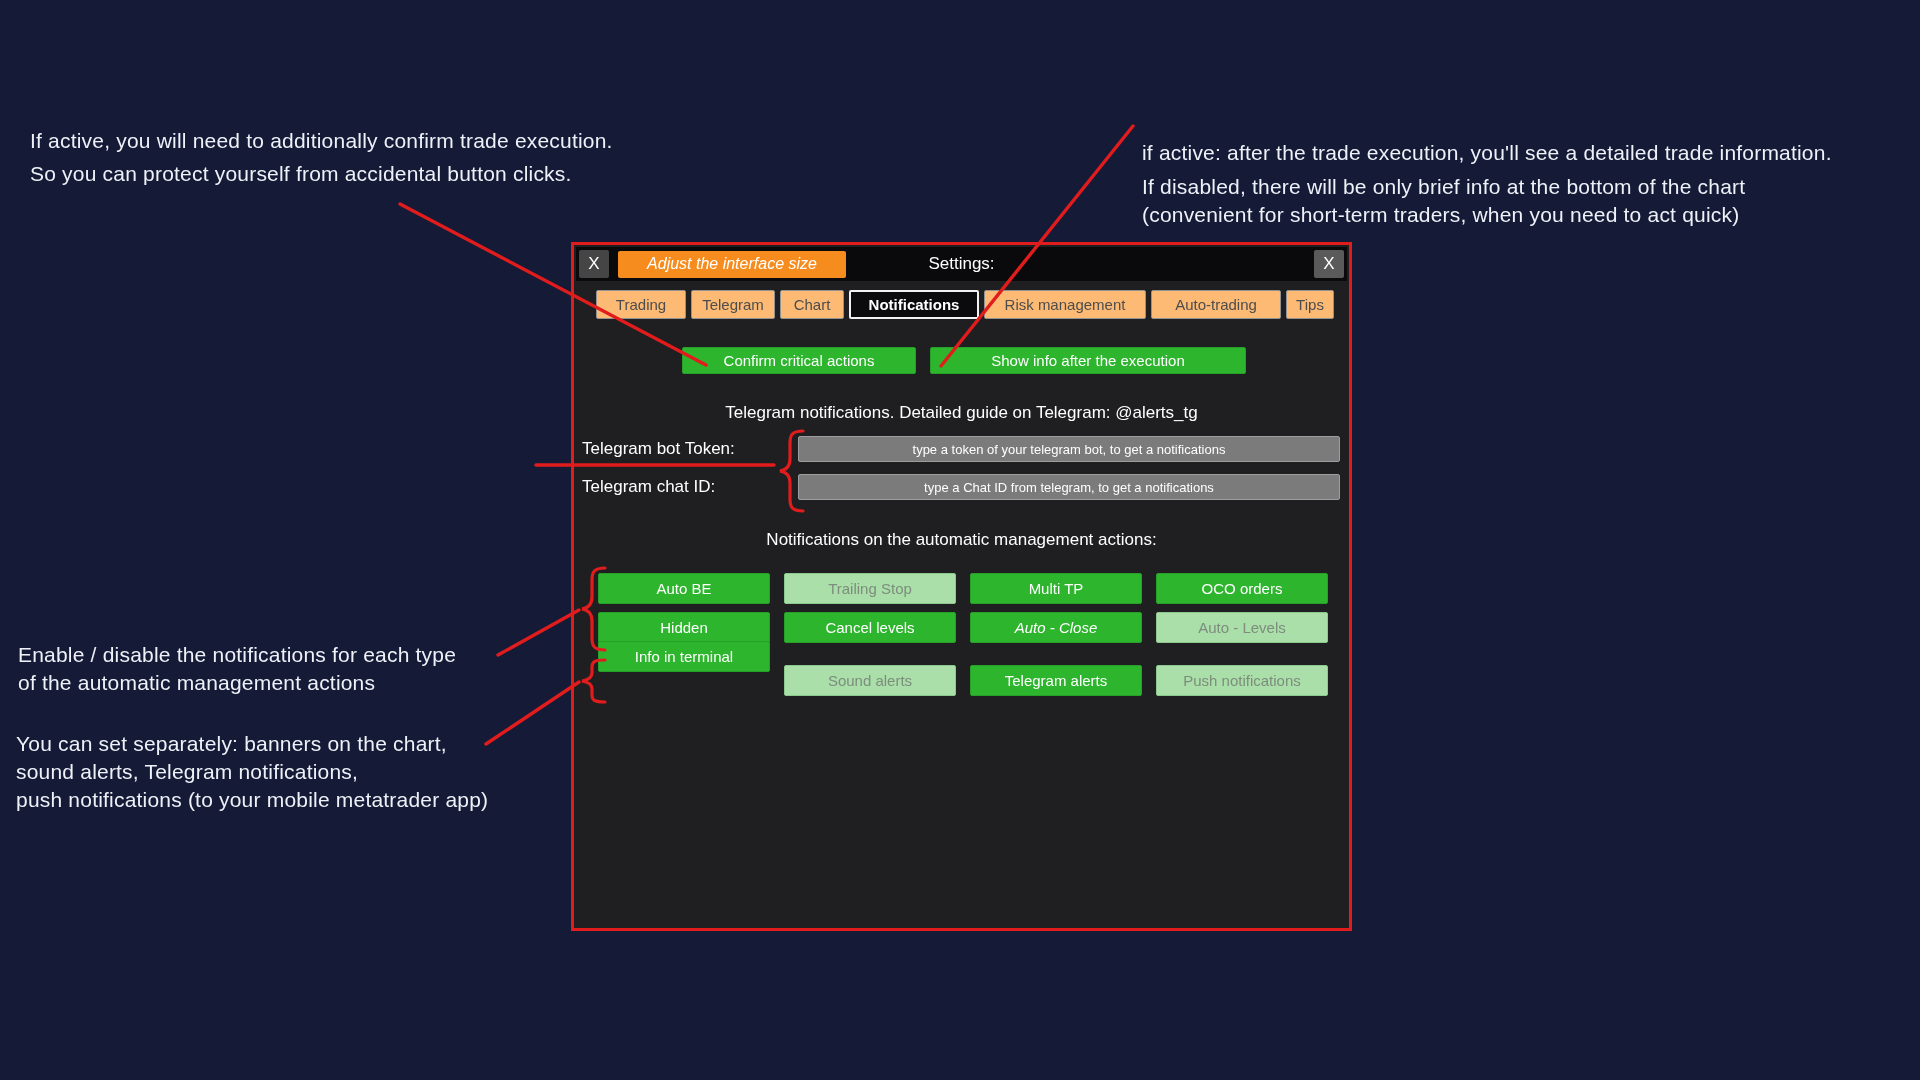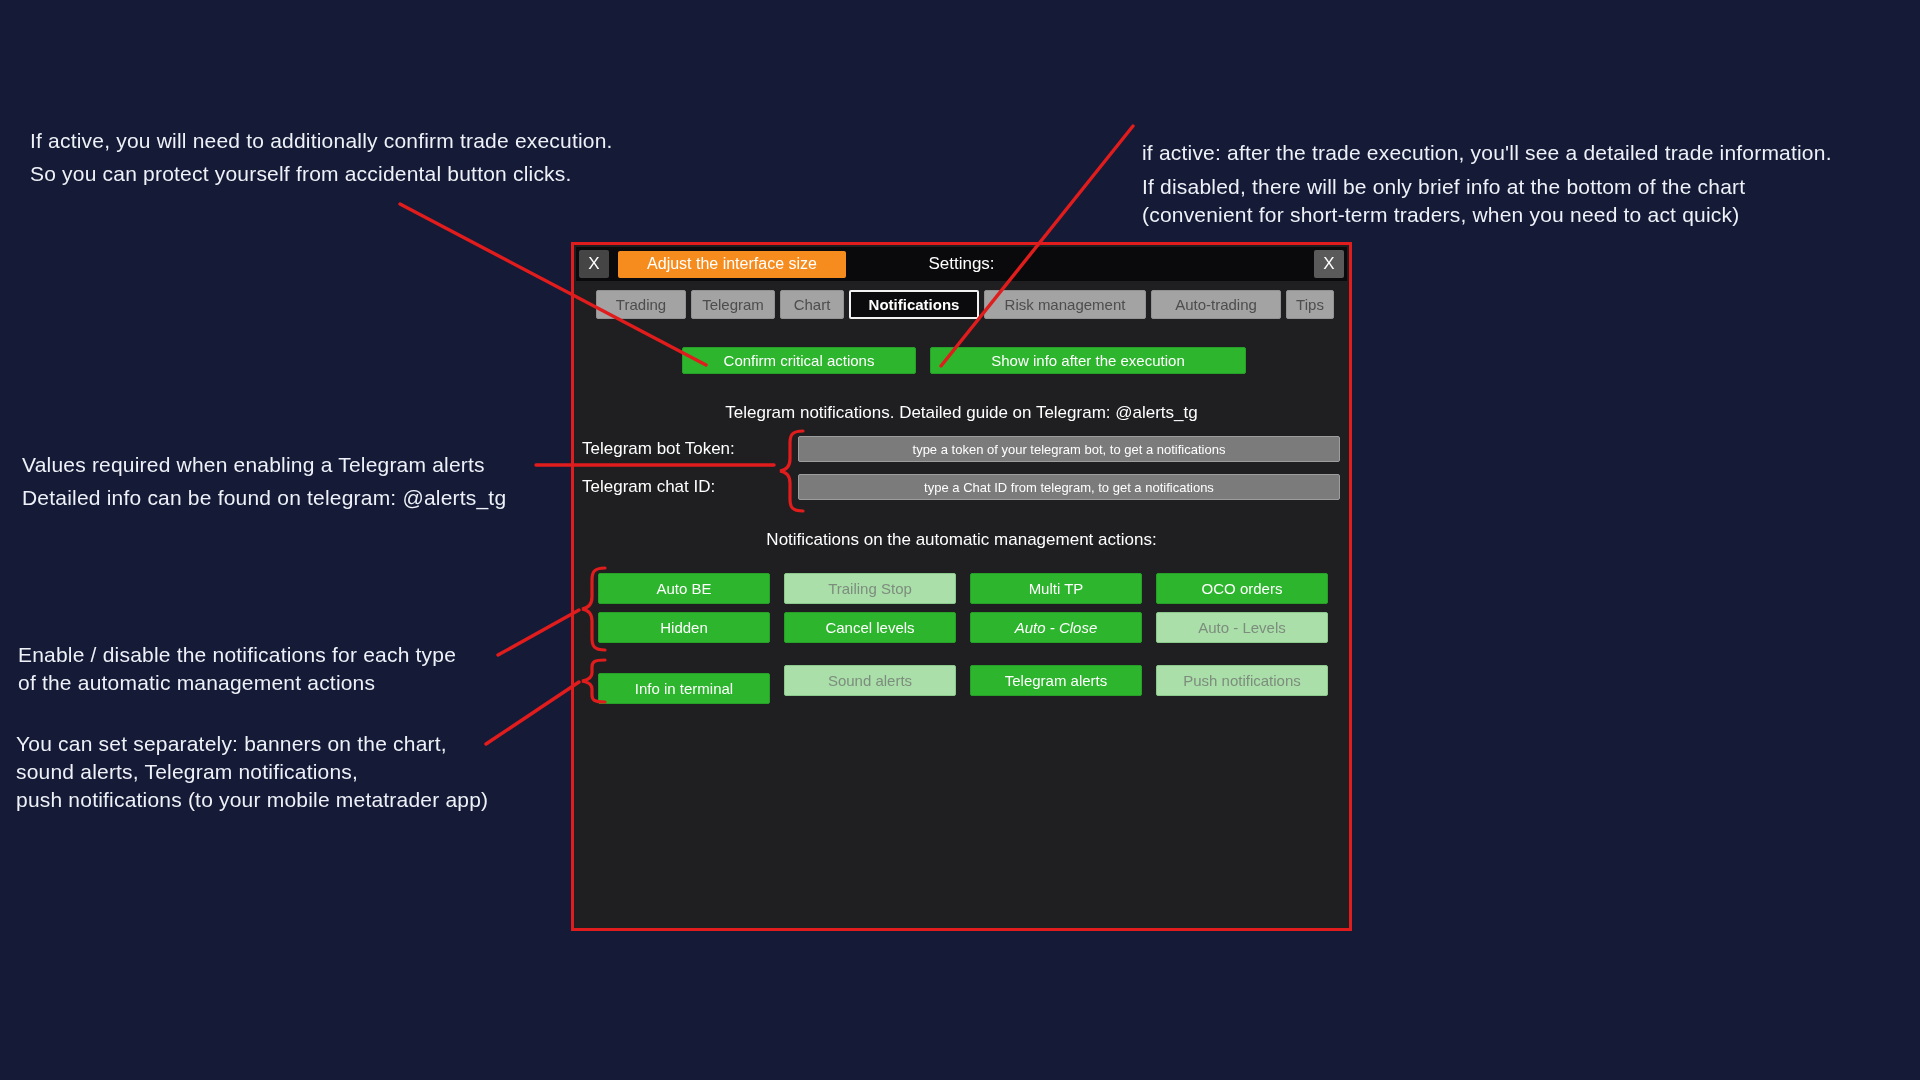--- a/index.html
+++ b/index.html
@@ -30,31 +30,31 @@
   }
   .xbtn {
     width:30px; height:28px; display:flex; align-items:center; justify-content:center;
     color:#fff; font-size:17px; border-radius:2px; cursor:default; flex:none;
   }
   .xbtn.left  { background:#454545; }
   .xbtn.right { background:#5a5a5a; margin-left:auto; }
   .resize-btn {
     margin-left:9px; width:228px; height:27px; background:#f78c1e; color:#fff;
     font-size:16px; display:flex; align-items:center; justify-content:center;
-    border-radius:2px; flex:none;
+    border-radius:2px; flex:none;font-style:italic;
   }
   .dlg-title {
     position:absolute; left:0; right:0; text-align:center; color:#fff; font-size:17px;
   }
   .tabs {
     position:absolute; left:22px; top:45px; width:740px; height:29px;
     display:flex; gap:5px;
   }
   .tab {
-    background:#a3a3a3; border:1px solid #929292; color:#4d4d4d; font-size:15px;
+    background:#fdba74; border:1px solid #929292; color:#4d4d4d; font-size:15px;
     display:flex; align-items:center; justify-content:center; border-radius:2px;
     flex:none; height:29px;
   }
   .tab.active {
     background:#0b0b0d; color:#fff; border:2px solid #f2f2f2; font-weight:bold;
   }
   .gbtn {
     position:absolute; height:27px; background:#2db52d; border:1px solid #27a027;
     color:#fff; font-size:15px; display:flex; align-items:center; justify-content:center;
     border-radius:2px;
@@ -83,24 +83,20 @@
     <div>If active, you will need to additionally confirm trade execution.</div>
     <div>So you can protect yourself from accidental button clicks.</div>
   </div>
 
   <div class="note tight" style="left:1142px; top:115px;">
     <div style="margin-bottom:6px;margin-top:24px;">if active: after the trade execution, you'll see a detailed trade information.</div>
     <div>If disabled, there will be only brief info at the bottom of the chart</div>
     <div>(convenient for short-term traders, when you need to act quick)</div>
   </div>
 
-  <div class="note" style="left:22px; top:448px;">
-    <div>Values required when enabling a Telegram alerts</div>
-    <div>Detailed info can be found on telegram: @alerts_tg</div>
-  </div>
 
   <div class="note tight" style="left:18px; top:641px;">
     <div>Enable / disable the notifications for each type</div>
     <div>of the automatic management actions</div>
   </div>
 
   <div class="note tight" style="left:16px; top:730px;">
     <div>You can set separately: banners on the chart,</div>
     <div>sound alerts, Telegram notifications,</div>
     <div>push notifications (to your mobile metatrader app)</div>
@@ -141,21 +137,21 @@
     <div class="mbtn on" style="left:24px;  top:328px;">Auto BE</div>
     <div class="mbtn off" style="left:210px; top:328px;">Trailing Stop</div>
     <div class="mbtn on" style="left:396px; top:328px;">Multi TP</div>
     <div class="mbtn on" style="left:582px; top:328px;">OCO orders</div>
 
     <div class="mbtn on" style="left:24px;  top:367px;">Hidden</div>
     <div class="mbtn on" style="left:210px; top:367px;">Cancel levels</div>
     <div class="mbtn on" style="left:396px; top:367px;font-style:italic;">Auto - Close</div>
     <div class="mbtn off" style="left:582px; top:367px;">Auto - Levels</div>
 
-    <div class="mbtn on" style="left:24px;  top:428px;">Info in terminal</div>
+    <div class="mbtn on" style="left:24px;  top:396px;">Info in terminal</div>
     <div class="mbtn off" style="left:210px; top:420px;">Sound alerts</div>
     <div class="mbtn on" style="left:396px; top:420px;">Telegram alerts</div>
     <div class="mbtn off" style="left:582px; top:420px;">Push notifications</div>
   </div>
 
   <svg class="brace" style="left:776px; top:428px;" width="30" height="86" viewBox="0 0 30 86">
     <path d="M27 3 C16 3 14 7 14 15 L14 31 C14 39 10 42 4 43 C10 44 14 47 14 55 L14 71 C14 79 16 83 27 83" fill="none" stroke="#e11c1c" stroke-width="3.2" stroke-linecap="round"></path>
   </svg>
   <svg class="brace" style="left:578px; top:565px;" width="30" height="88" viewBox="0 0 30 88">
     <path d="M27 3 C16 3 14 7 14 15 L14 32 C14 40 10 43 4 44 C10 45 14 48 14 56 L14 73 C14 81 16 85 27 85" fill="none" stroke="#e11c1c" stroke-width="3.2" stroke-linecap="round"></path>

